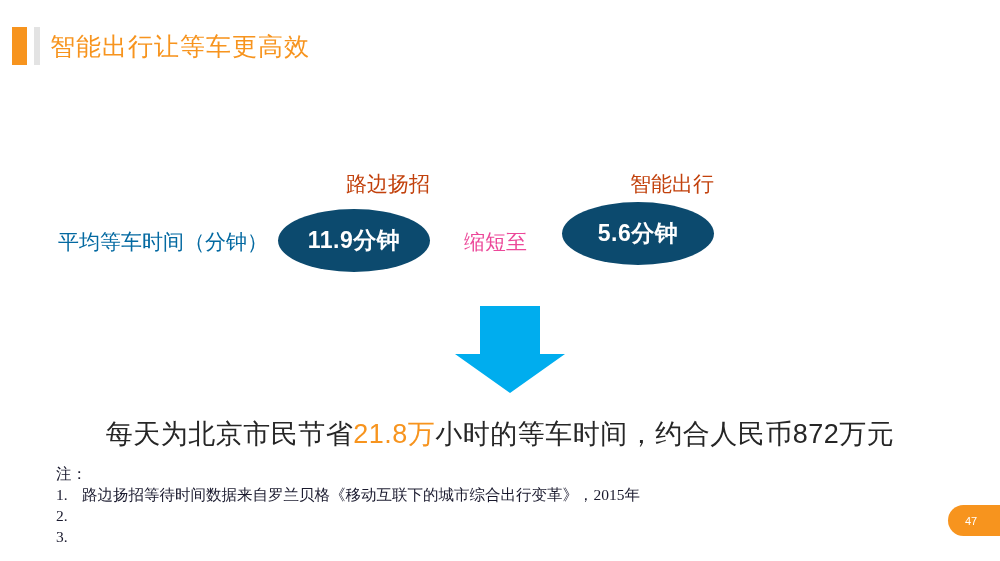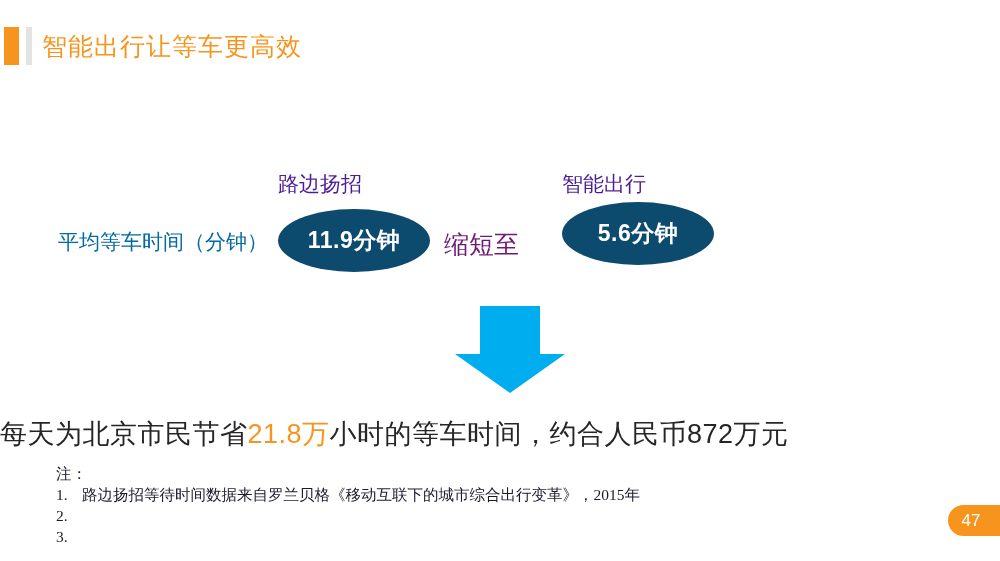--- a/index.html
+++ b/index.html
@@ -11,21 +11,21 @@
     height: 561px;
     background: #ffffff;
     font-family: "Liberation Sans", "DejaVu Sans", sans-serif;
     overflow: hidden;
     position: relative;
   }
 
   
   .slide-header {
     position: absolute;
-    left: 4px;
+    left: 12px;
     top: 27px;
     height: 38px;
     display: flex;
     align-items: center;
   }
   .hdr-bar-orange {
     width: 15px;
     height: 38px;
     background: #F7941E;
     flex: 0 0 auto;
@@ -41,41 +41,41 @@
     margin-left: 10px;
     font-size: 25px;
     line-height: 1;
     color: #F7941E;
     letter-spacing: 1px;
     white-space: nowrap;
   }
   .cap-label {
     position: absolute;
     font-size: 21px;
-    color: #4c1d95;
-    white-space: nowrap;
-    text-align: left;
+    color: #c2410c;
+    white-space: nowrap;
+    text-align: right;
   }
   .cap-left  { left: 278px; width: 152px; top: 170px; }
   .cap-right { left: 562px; width: 152px; top: 170px; }
 
   .row-label {
     position: absolute;
     left: 58px;
     top: 228px;
     font-size: 21px;
     color: #0369a1;
     white-space: nowrap;
   }
   .mid-label {
     position: absolute;
-    left: 444px;
+    left: 464px;
     top: 228px;
-    font-size: 25px;
-    color: #701a75;
+    font-size: 21px;
+    color: #ec4899;
     white-space: nowrap;
   }
 
   .bubble {
     position: absolute;
     width: 152px;
     height: 63px;
     border-radius: 50%;
     background: #0c4a6e;
     display: flex;
@@ -98,21 +98,21 @@
     height: 87px;
   }
   .arrow-wrap svg { display: block; }
 
   
   .conclusion {
     position: absolute;
     left: 0;
     top: 416px;
     width: 1000px;
-    text-align: left;
+    text-align: center;
     font-size: 27px;
     color: #262626;
     letter-spacing: 0.5px;
     white-space: nowrap;
   }
   .conclusion .hl {
     color: #F7941E;
   }
 
   
@@ -141,21 +141,21 @@
     right: 0;
     top: 505px;
     width: 52px;
     height: 31px;
     background: #F7941E;
     border-top-left-radius: 16px;
     border-bottom-left-radius: 16px;
     border-top-right-radius: 0;
     border-bottom-right-radius: 0;
     color: #ffffff;
-    font-size: 17px;
+    font-size: 11px;
     display: flex;
     align-items: center;
     justify-content: center;
     padding-right: 6px;
     box-sizing: border-box;
   }
 </style>
 </head>
 <body>
 

